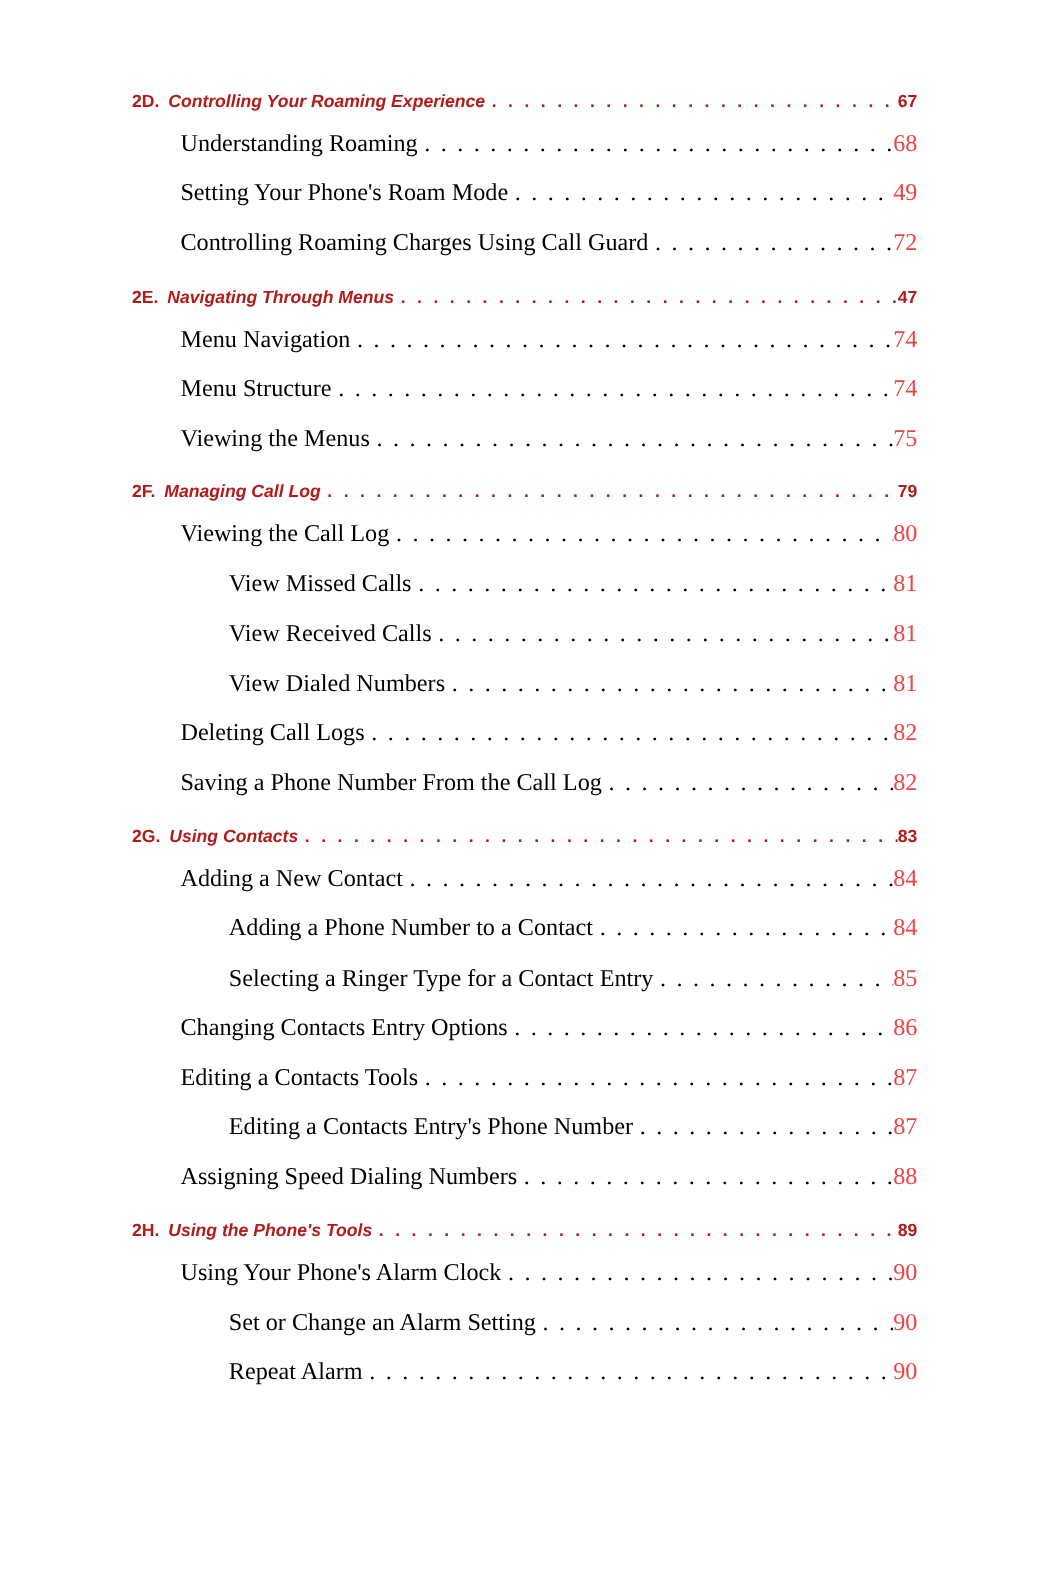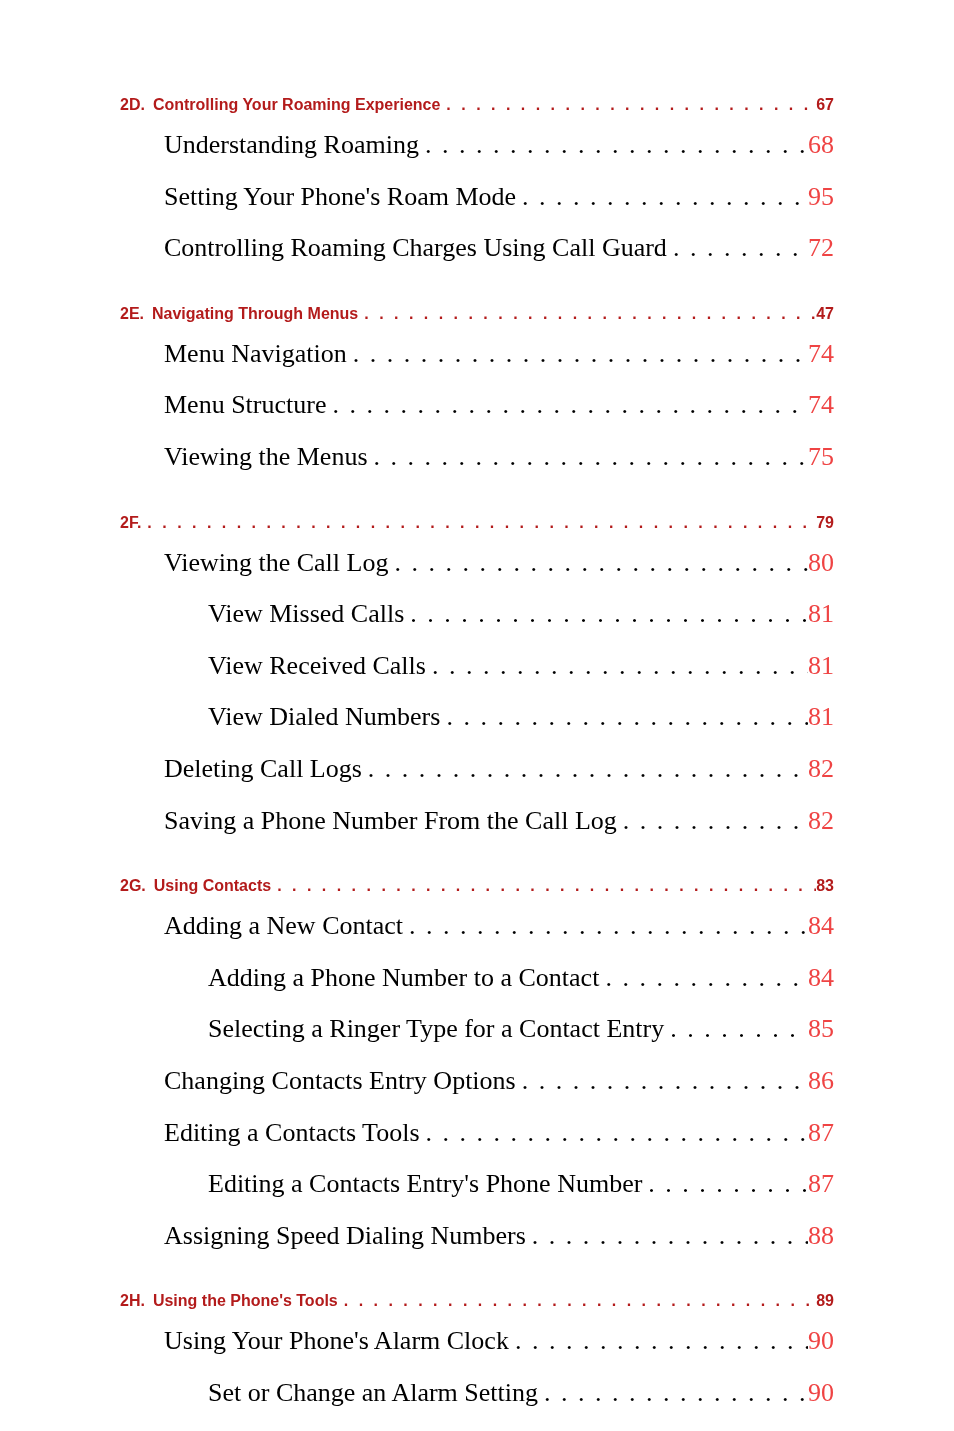--- a/index.html
+++ b/index.html
@@ -25,38 +25,38 @@
     font-weight: bold;
     font-size: 16px;
     color: #b31b1b;
   }
   .toc-section .prefix {
     flex: 0 0 auto;
   }
   .toc-section .title {
     flex: 0 0 auto;
     padding-left: 8px;
+    font-style: italic;
   }
   .toc-section .leader {
     flex: 1 1 auto;
     overflow: hidden;
     white-space: nowrap;
     letter-spacing: 3px;
     padding: 0 6px;
     color: #b31b1b;
   }
   .toc-section .pagenum {
     flex: 0 0 auto;
     color: #b31b1b;
-    margin-top: 12px;
   }
   .toc-item {
     display: flex;
     align-items: baseline;
-    font-size: 26px;
+    font-size: 22px;
     line-height: 1.6;
     margin: 10px 0;
     color: #000;
   }
   .toc-item.level-1 .title { padding-left: 44px; }
   .toc-item.level-2 .title { padding-left: 88px; }
   .toc-item .title {
     flex: 0 0 auto;
   }
   .toc-item .leader {
@@ -83,21 +83,21 @@
       <span class="pagenum">67</span>
     </div>
     <div class="toc-item level-1">
       <span class="title">Understanding Roaming</span>
       <span class="leader">. . . . . . . . . . . . . . . . . . . . . . . . . . . . . . . . . . . . . . . . . . . . . . . . . . . . . . . . . . . . . . .</span>
       <span class="pagenum">68</span>
     </div>
     <div class="toc-item level-1">
       <span class="title">Setting Your Phone's Roam Mode</span>
       <span class="leader">. . . . . . . . . . . . . . . . . . . . . . . . . . . . . . . . . . . . . . . . . . . . . . . . . . . . . . . . . . . . . . .</span>
-      <span class="pagenum">95</span>
+      <span class="pagenum">49</span>
     </div>
     <div class="toc-item level-1">
       <span class="title">Controlling Roaming Charges Using Call Guard</span>
       <span class="leader">. . . . . . . . . . . . . . . . . . . . . . . . . . . . . . . . . . . . . . . . . . . . . . . . . . . . . . . . . . . . . . .</span>
       <span class="pagenum">72</span>
     </div>
     <div class="toc-section">
       <span class="prefix">2E.</span>
       <span class="title">Navigating Through Menus</span>
       <span class="leader">. . . . . . . . . . . . . . . . . . . . . . . . . . . . . . . . . . . . . . . . . . . . . . . . . . . . . . . . . . . . . . .</span>
@@ -113,20 +113,21 @@
       <span class="leader">. . . . . . . . . . . . . . . . . . . . . . . . . . . . . . . . . . . . . . . . . . . . . . . . . . . . . . . . . . . . . . .</span>
       <span class="pagenum">74</span>
     </div>
     <div class="toc-item level-1">
       <span class="title">Viewing the Menus</span>
       <span class="leader">. . . . . . . . . . . . . . . . . . . . . . . . . . . . . . . . . . . . . . . . . . . . . . . . . . . . . . . . . . . . . . .</span>
       <span class="pagenum">75</span>
     </div>
     <div class="toc-section">
       <span class="prefix">2F.</span>
+      <span class="title">Managing Call Log</span>
       <span class="leader">. . . . . . . . . . . . . . . . . . . . . . . . . . . . . . . . . . . . . . . . . . . . . . . . . . . . . . . . . . . . . . .</span>
       <span class="pagenum">79</span>
     </div>
     <div class="toc-item level-1">
       <span class="title">Viewing the Call Log</span>
       <span class="leader">. . . . . . . . . . . . . . . . . . . . . . . . . . . . . . . . . . . . . . . . . . . . . . . . . . . . . . . . . . . . . . .</span>
       <span class="pagenum">80</span>
     </div>
     <div class="toc-item level-2">
       <span class="title">View Missed Calls</span>

